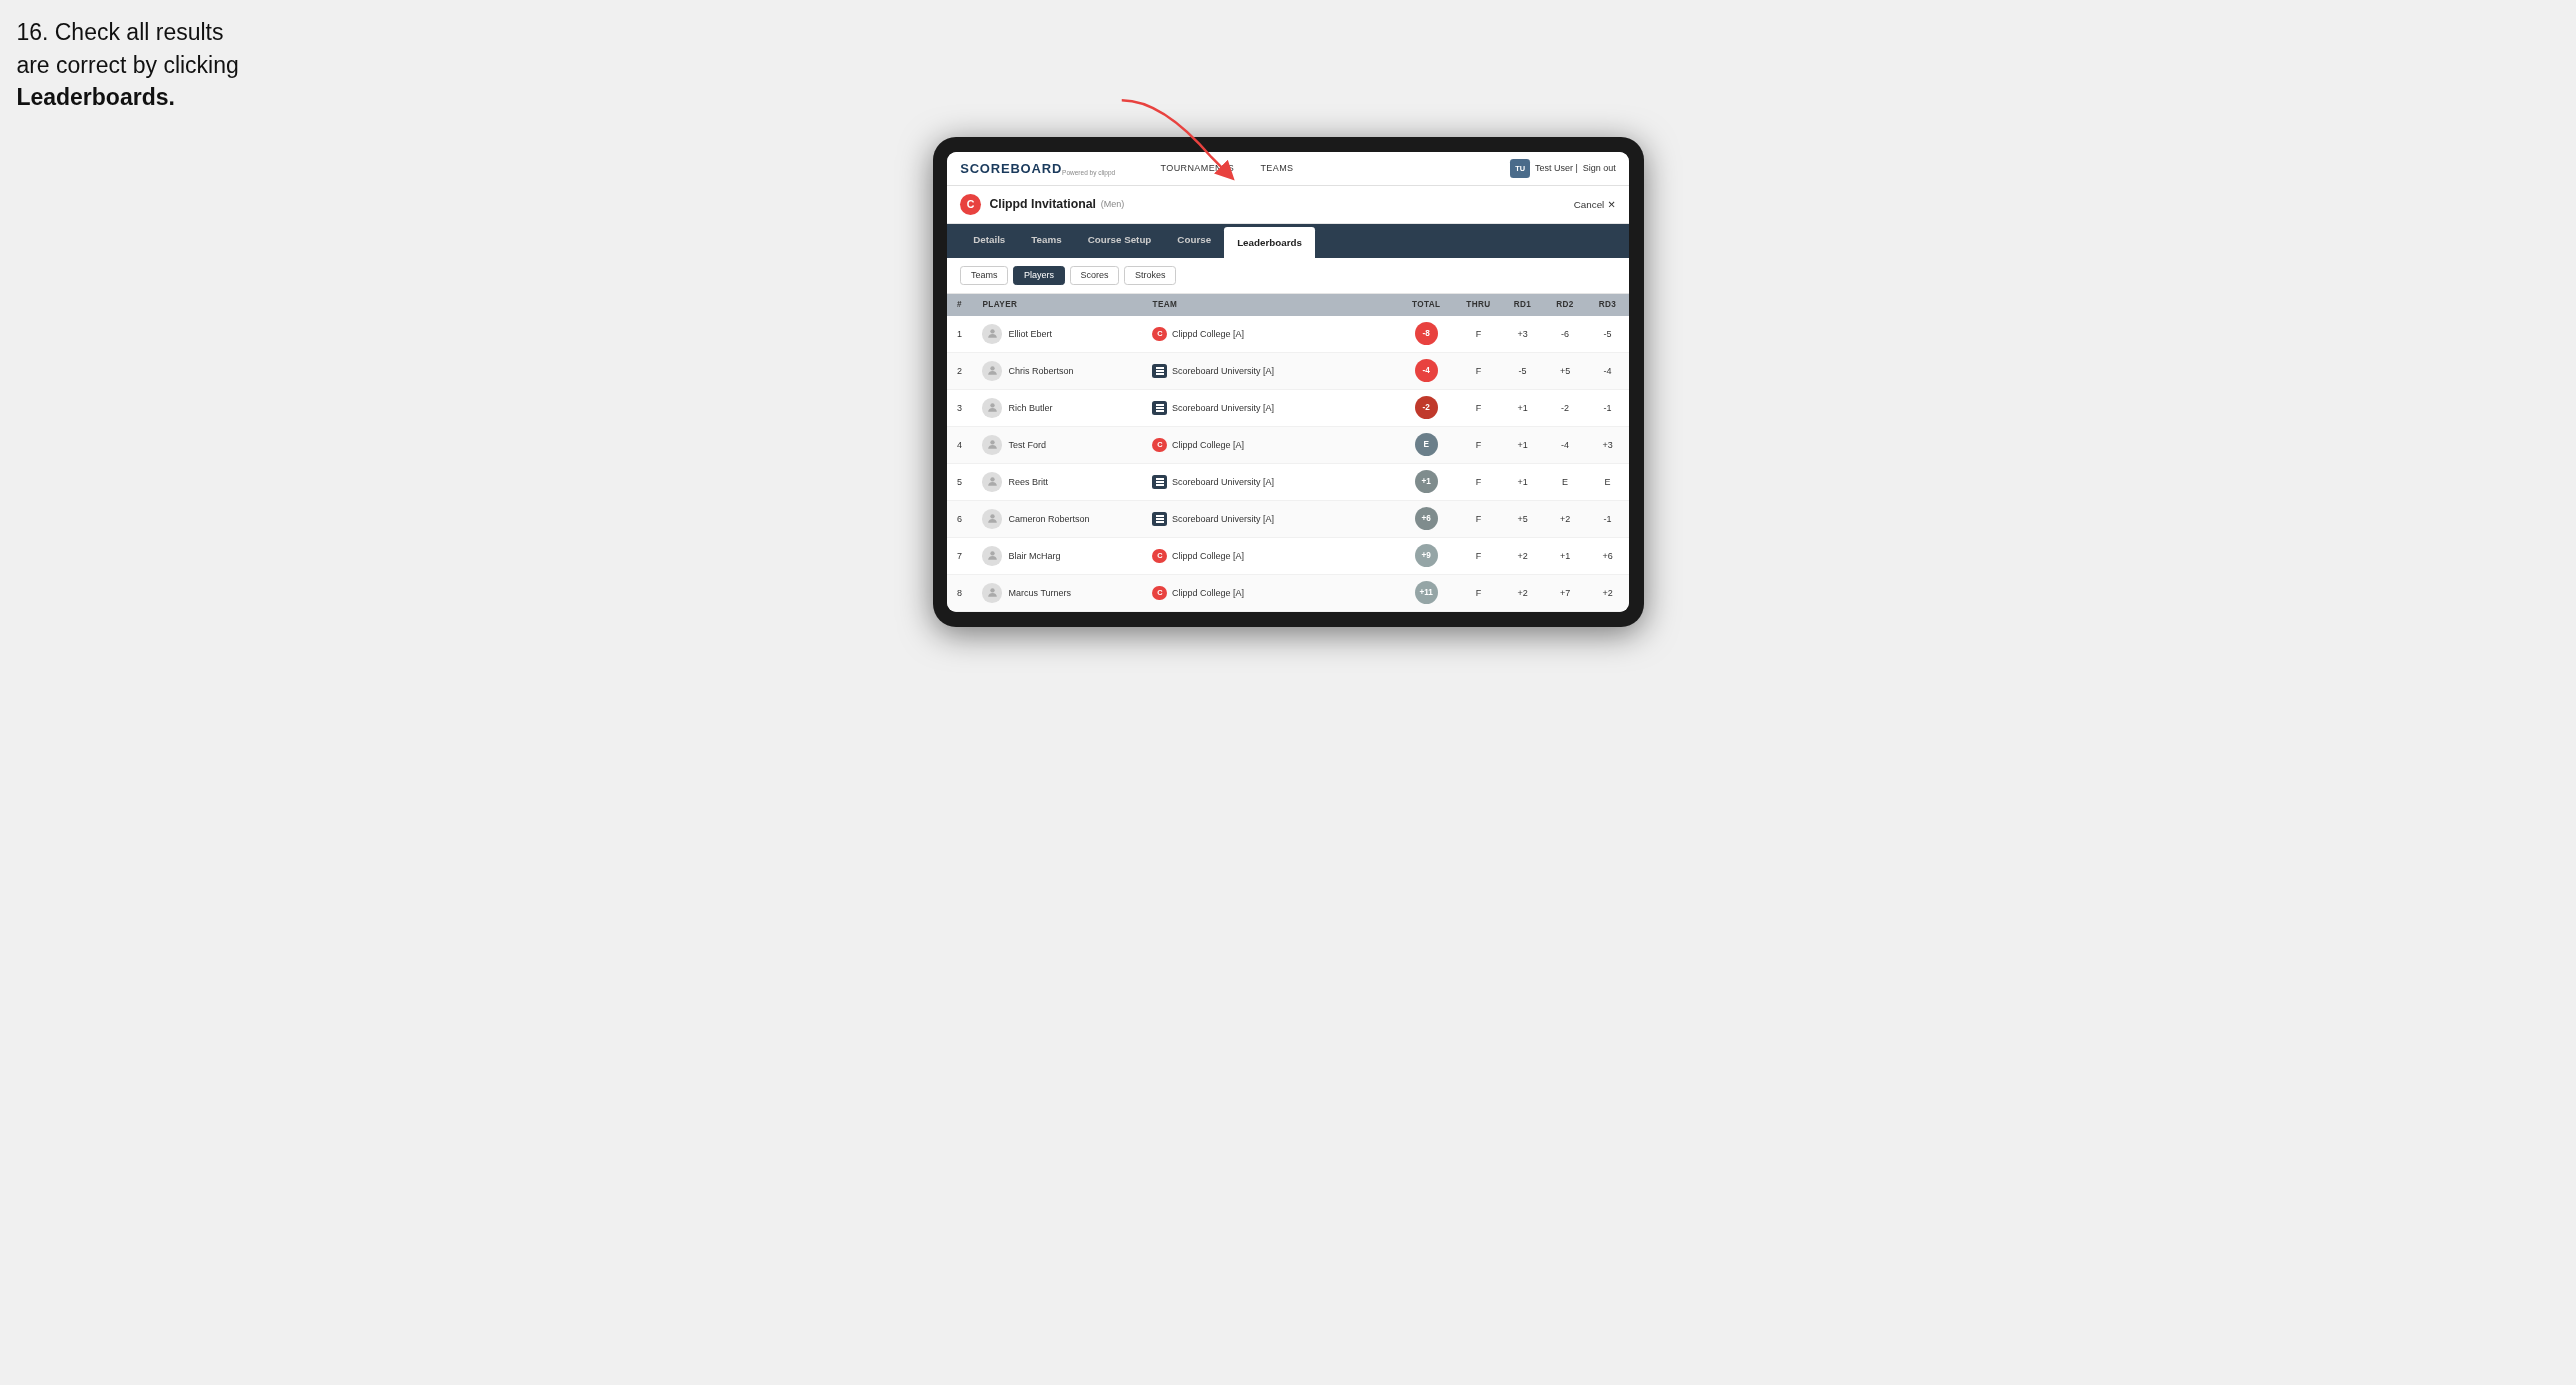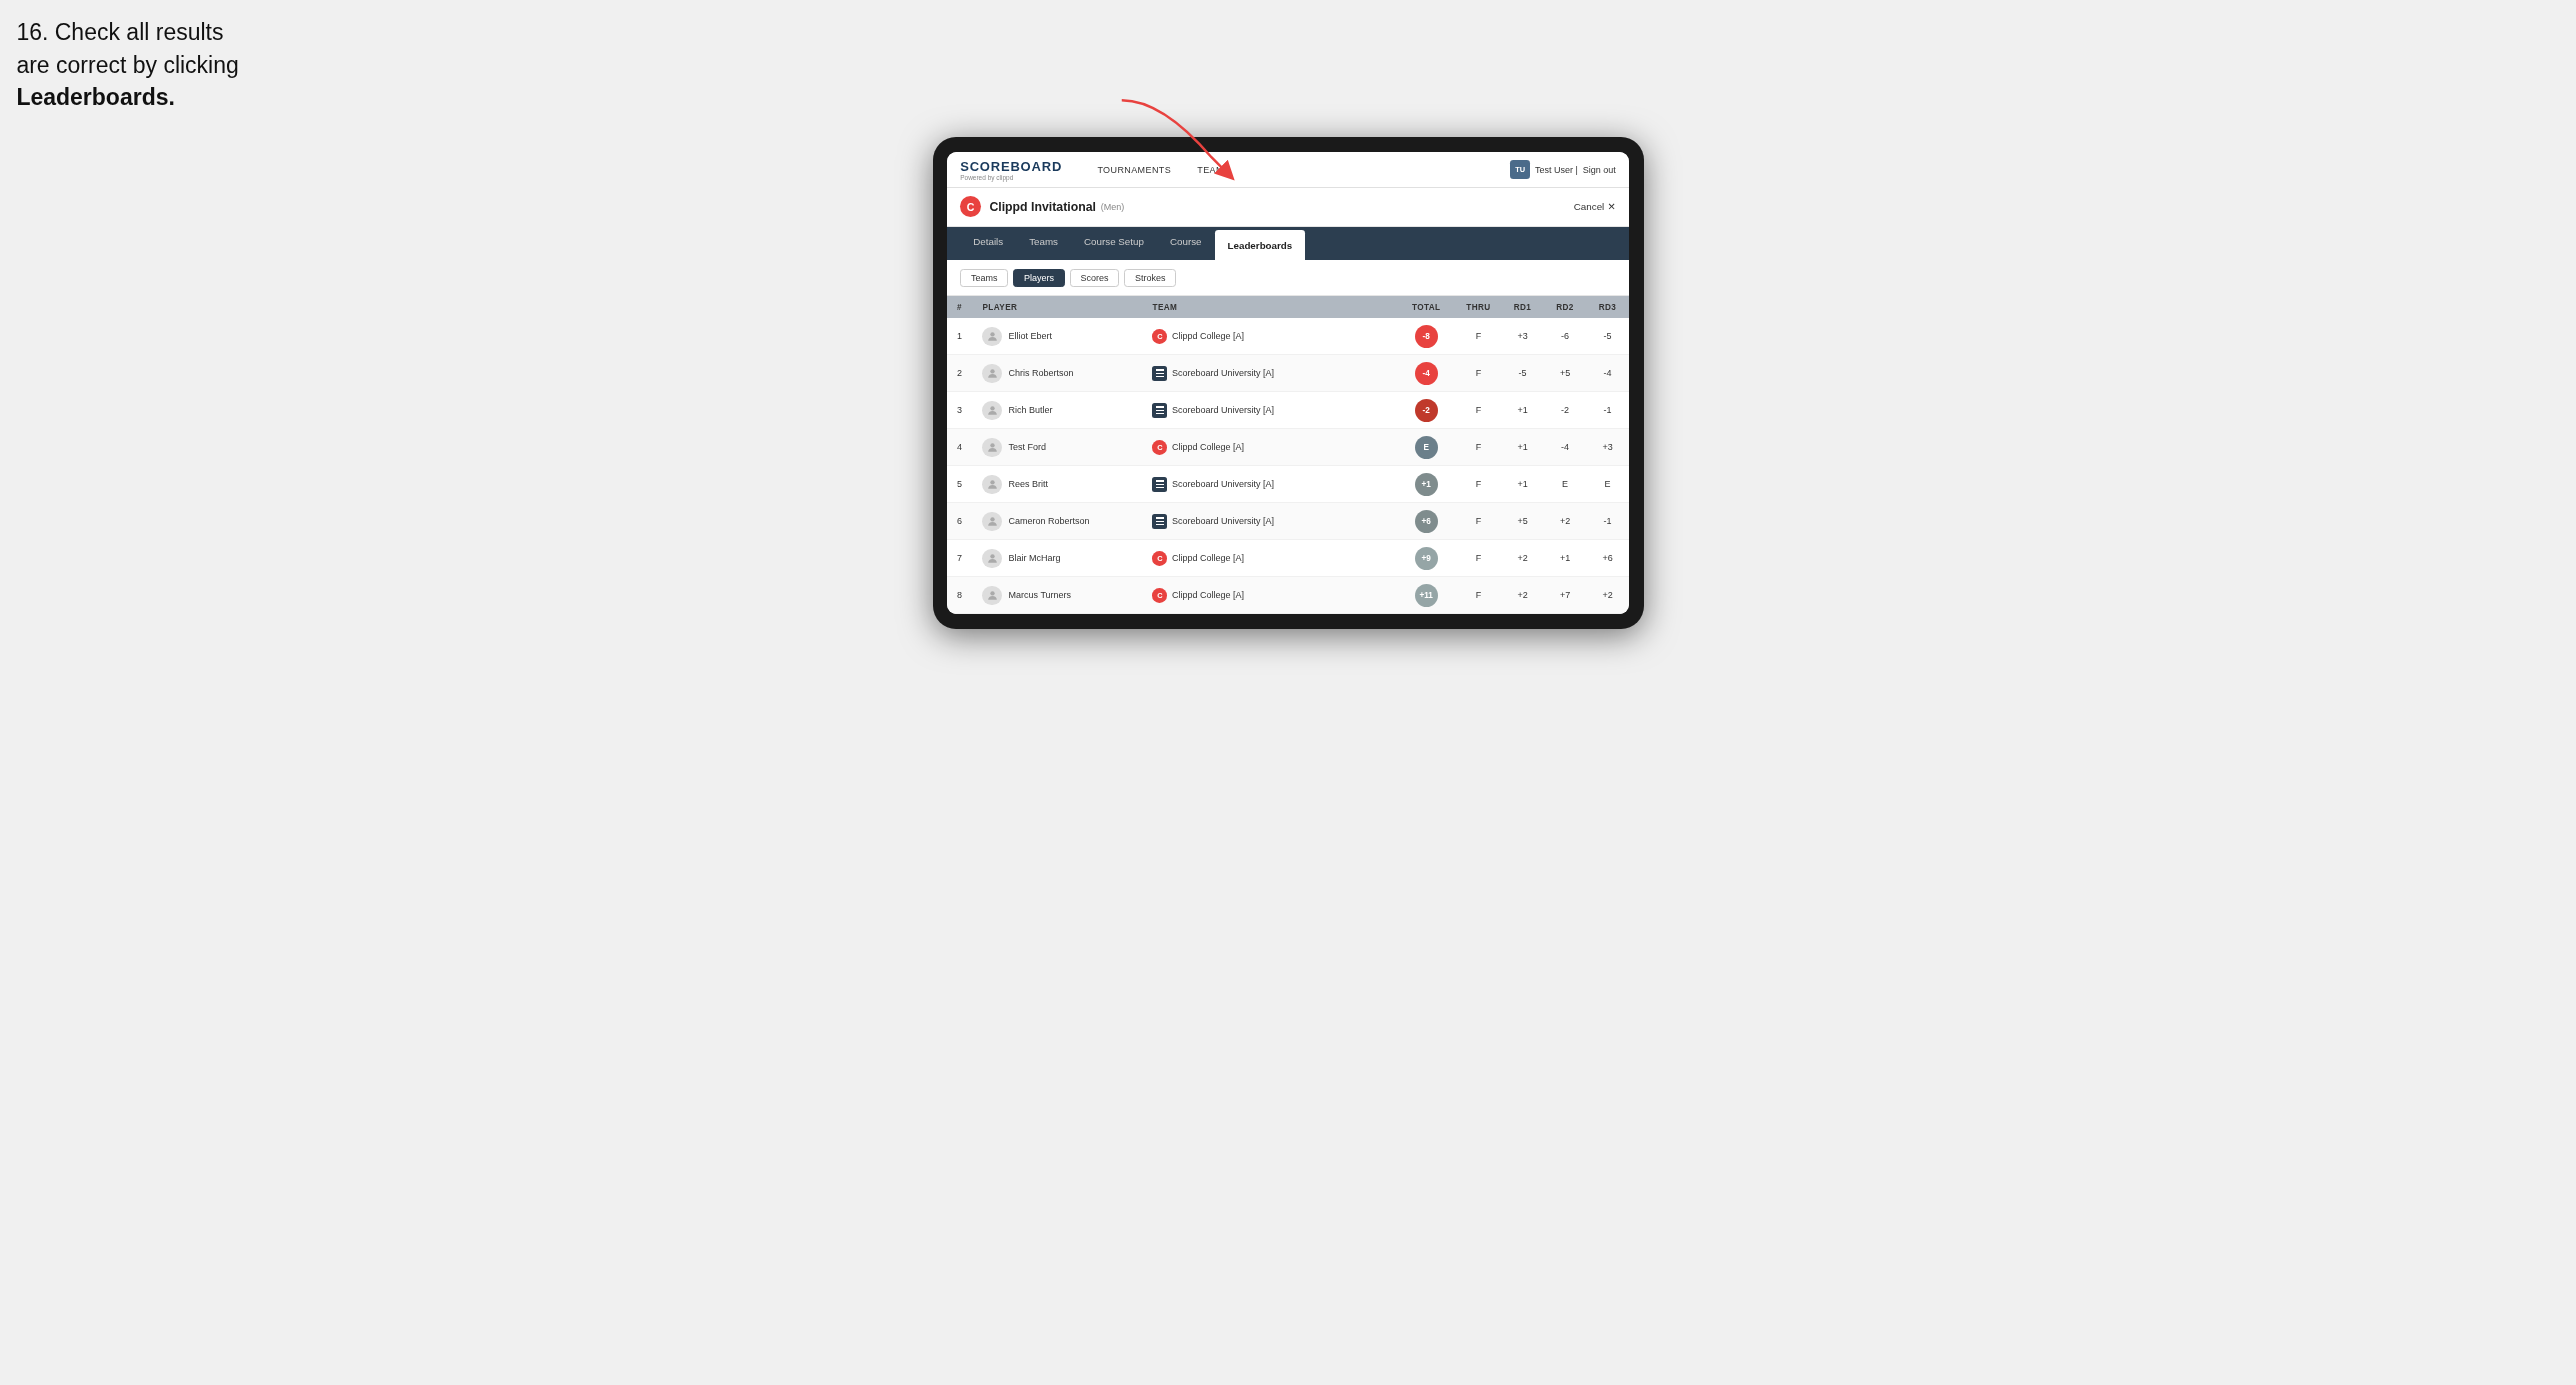--- a/index.html
+++ b/index.html
@@ -38,22 +38,23 @@
     .top-nav {
       background: #fff;
       display: flex;
       align-items: center;
       padding: 6.5px 13px;
       border-bottom: 0.8px solid #e0e0e0;
       gap: 16.4px;
     }
     .logo-area {
       display: flex;
-      flex-direction: column;
-      margin-right: 14px;
+      flex-direction: row;
+      margin-right: 24px;
+      align-items: flex-end;
     }
     .logo-title {
       font-size: 13px;
       font-weight: 800;
       letter-spacing: 0.8px;
       color: #1a3a5c;
       text-transform: uppercase;
     }
     .logo-subtitle {
       font-size: 6.5px;
@@ -133,21 +134,21 @@
     .tabs-bar {
       background: #2c3e50;
       display: flex;
       padding: 0 13px;
     }
     .tab-item {
       padding: 9.8px 13px;
       font-size: 9.8px;
       color: #ccc;
       cursor: pointer;
-      font-weight: 400;
+      font-weight: 700;
     }
     .tab-item.active {
       background: #fff;
       color: #222;
       border-radius: 3.3px 3.3px 0 0;
       margin-top: 3.3px;
       font-weight: 600;
     }
 
     

